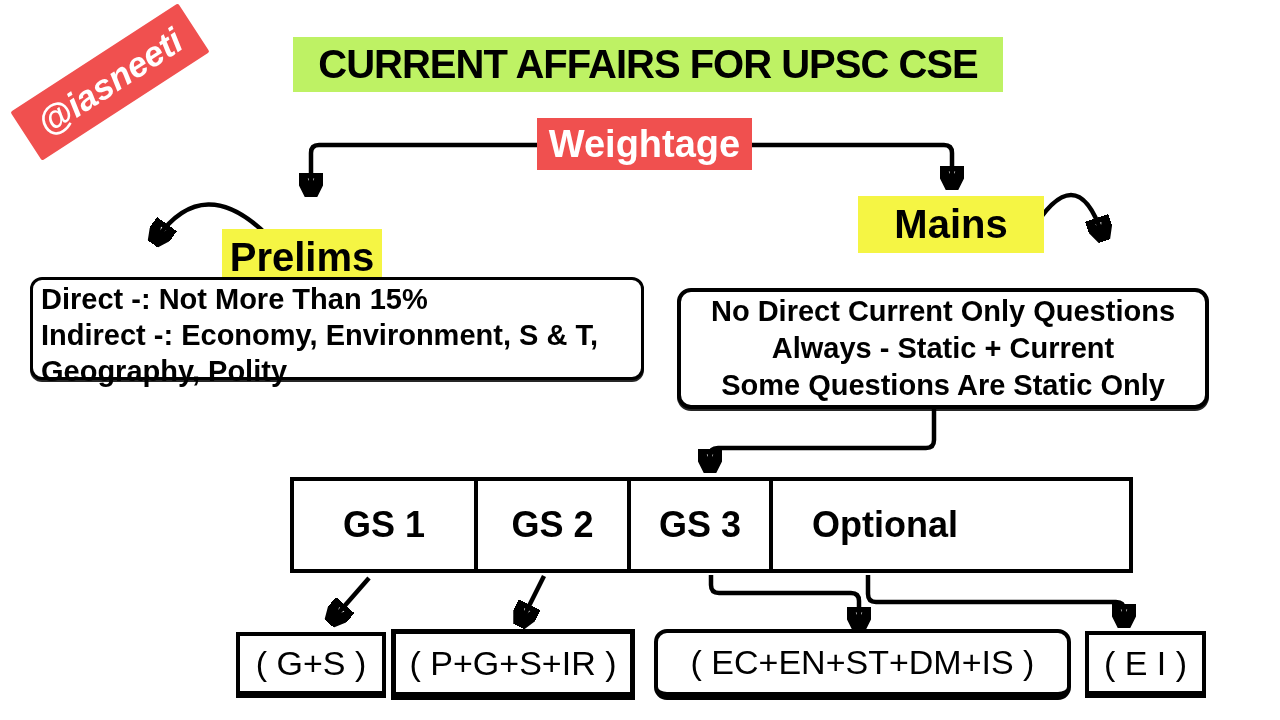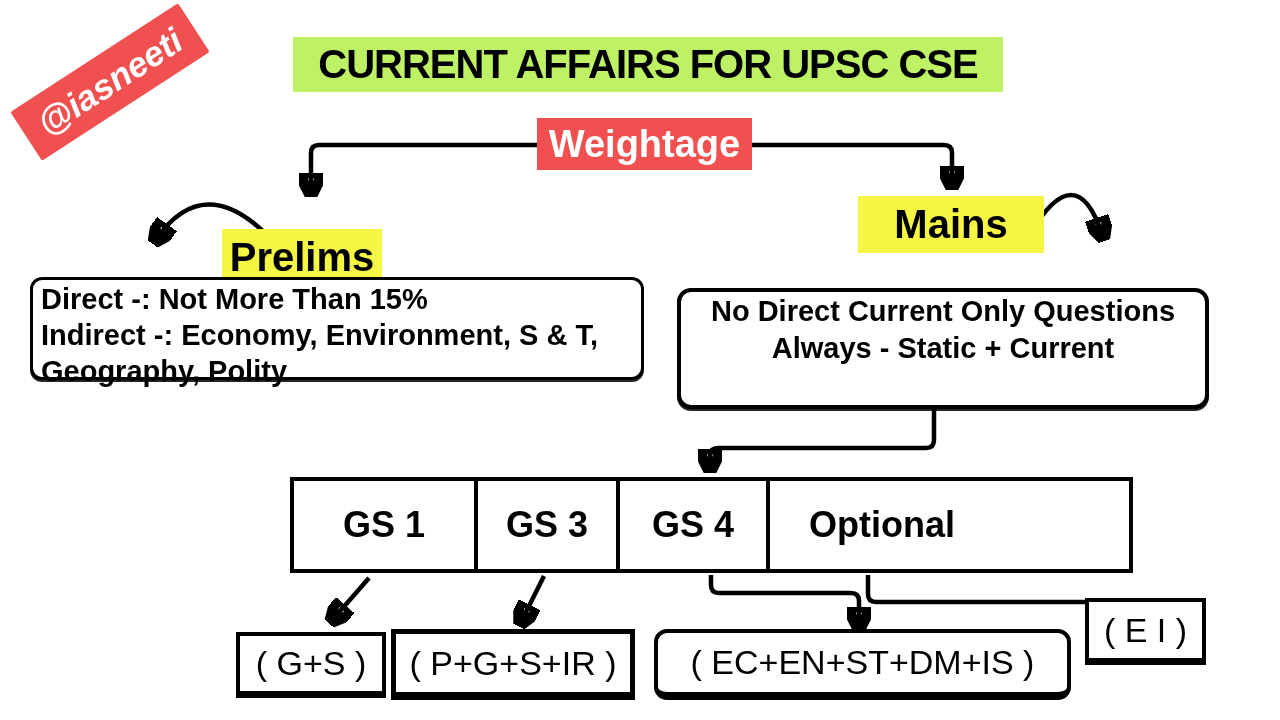--- a/index.html
+++ b/index.html
@@ -68,21 +68,21 @@
 
   
   .subjectbox{
     position:absolute;background:#fff;border:4px solid #000;border-bottom-width:7px;
     display:flex;align-items:center;justify-content:center;
     font-weight:normal;font-size:34px;white-space:nowrap;
   }
   .sb0{left:236px;top:632px;width:150px;height:66px;}
   .sb1{left:391px;top:629px;width:244px;height:71px;border-width:5px;border-bottom-width:8px;}
   .sb2{left:654px;top:629px;width:417px;height:71px;border-bottom-width:8px;border-radius:13px;}
-  .sb3{left:1085px;top:598px;width:121px;height:67px;}
+  .sb3{left:1085px;top:631px;width:121px;height:67px;}
 
   .connector-layer{position:absolute;left:0;top:0;width:1280px;height:720px;pointer-events:none;}
   .connector-layer path{stroke:#000;stroke-width:4.5;fill:none;stroke-linejoin:round;}
 </style>
 </head>
 <body>
 
 <div id="canvas">
 
   <svg class="connector-layer" viewBox="0 0 1280 720" xmlns="http://www.w3.org/2000/svg">
@@ -113,26 +113,27 @@
 
   <div class="infobox prelims-info">
     <div>Direct -: Not More Than 15%</div>
     <div>Indirect -: Economy, Environment, S &amp; T,</div>
     <div>Geography, Polity</div>
   </div>
 
   <div class="infobox mains-info">
     <div>No Direct Current Only Questions</div>
     <div>Always - Static + Current</div>
+    <div>Some Questions Are Static Only</div>
   </div>
 
   <div class="gs-table">
     <div class="gs-cell gs-c0">GS 1</div>
+    <div class="gs-cell gs-c1">GS 2</div>
     <div class="gs-cell gs-c2">GS 3</div>
-    <div class="gs-cell gs-c3">GS 4</div>
     <div class="gs-cell gs-c4">Optional</div>
   </div>
 
   <div class="subjectbox sb0">( G+S )</div>
   <div class="subjectbox sb1">( P+G+S+IR )</div>
   <div class="subjectbox sb2">( EC+EN+ST+DM+IS )</div>
   <div class="subjectbox sb3">( E I )</div>
 
 </div>
 

